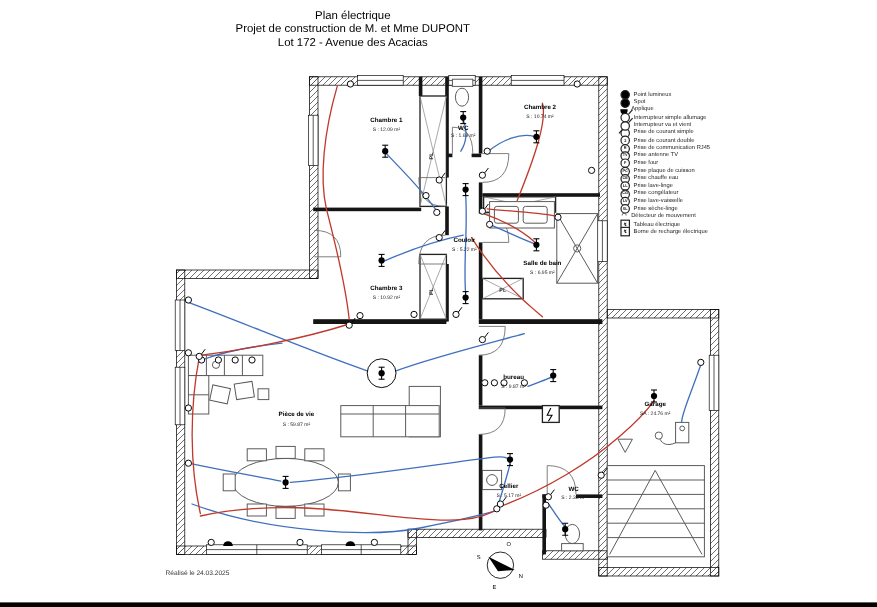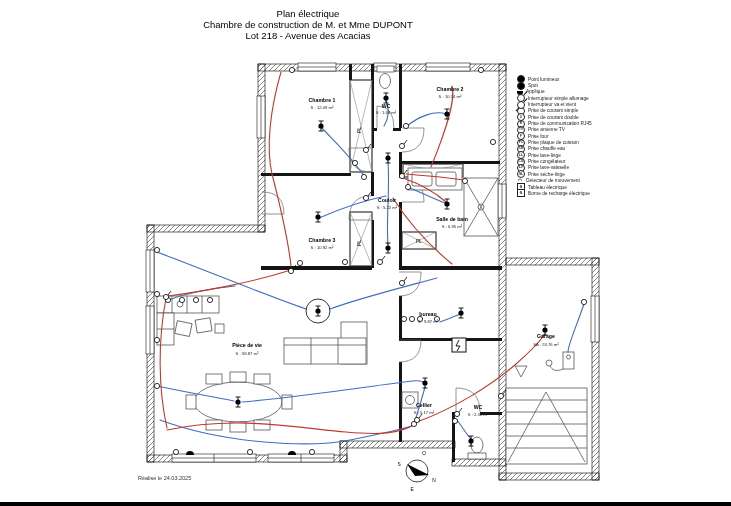--- a/index.html
+++ b/index.html
@@ -1,18 +1,18 @@
 <!DOCTYPE html>
 <html style="--cblue: #3f6fbf; --cred: #c0392b;"><head>
 <meta charset="utf-8">
 <style>
   html,body{margin:0;padding:0;background:#fff;}
   body{width:731px;height:506px;position:relative;overflow:hidden;
        font-family:"Liberation Sans", sans-serif;color:#111;}
-  .titleblock{position:absolute;top:8px;left:14px;width:588px;text-align:center;
+  .titleblock{position:absolute;top:8px;left:0;width:588px;text-align:center;
               font-size:9.5px;line-height:11px;color:#000;}
   .datenote{position:absolute;left:138px;top:475px;font-size:5.5px;color:#333;}
   .legend{position:absolute;left:517px;top:76px;width:120px;}
   .lrow{display:flex;align-items:center;height:6.35px;}
   .lsym{width:6px;height:6px;border:0.7px solid #222;border-radius:50%;
         margin-right:3px;display:flex;align-items:center;justify-content:center;
         font-size:3.2px;line-height:1;flex:none;color:#111;background:#fff;}
   .lsym.filled{background:#000;color:#fff;}
   .lsym.half{border:none;border-radius:0 0 6px 6px;background:#000;height:3.5px;margin-top:2px;}
   .lsym.sw{position:relative;}
@@ -42,22 +42,22 @@
   .pl{font:bold 4.5px "Liberation Sans",sans-serif;text-anchor:middle;fill:#333;}
   .cp{font:4.8px "Liberation Sans",sans-serif;text-anchor:middle;fill:#000;}
 </style>
 </head>
 <body>
 
 
 
 <div class="titleblock">
   <div>Plan électrique</div>
-  <div>Chambre de construction de M. et Mme DUPONT</div>
-  <div>Lot 218 - Avenue des Acacias</div>
+  <div>Projet de construction de M. et Mme DUPONT</div>
+  <div>Lot 172 - Avenue des Acacias</div>
 </div>
 
 <svg width="731" height="506" viewBox="0 0 731 506" xmlns="http://www.w3.org/2000/svg">
   <defs>
     <pattern id="hatch" patternUnits="userSpaceOnUse" width="5" height="5">
       <path d="M0,5 L5,0" stroke="#555" stroke-width="0.7" fill="none"></path>
     </pattern>
     <g id="lum" stroke="#000" stroke-width="0.9">
       <line x1="0" y1="-5" x2="0" y2="5"></line>
       <line x1="-2.5" y1="-5" x2="2.5" y2="-5"></line>

